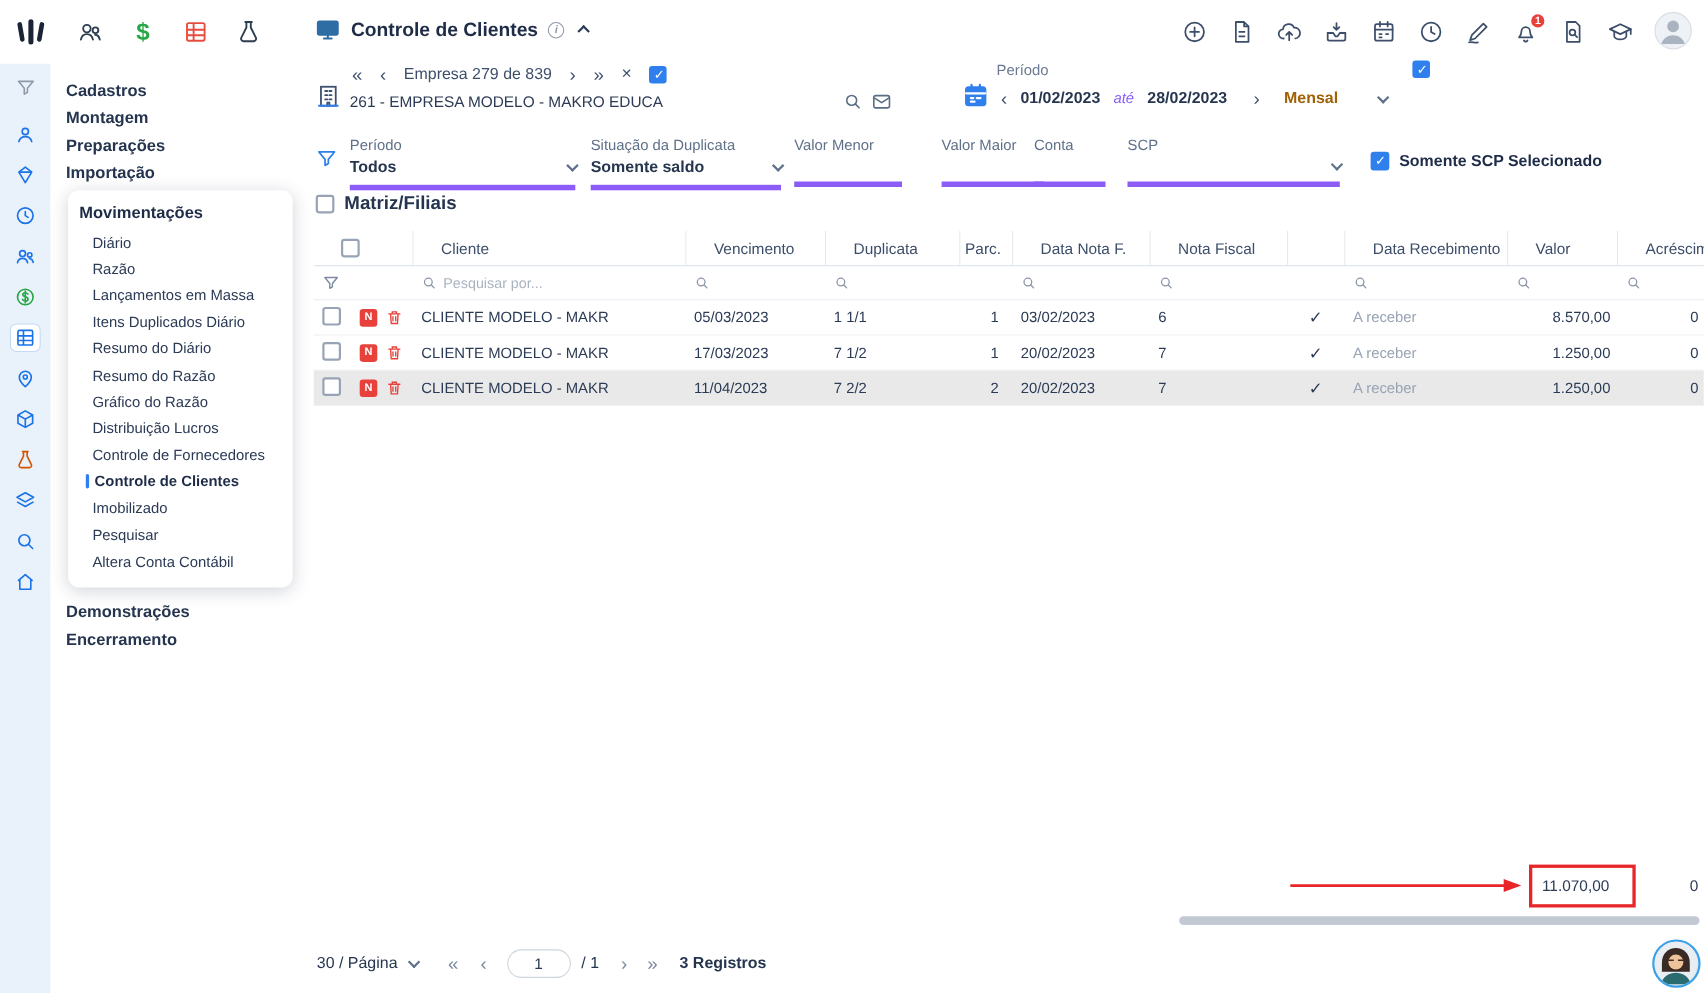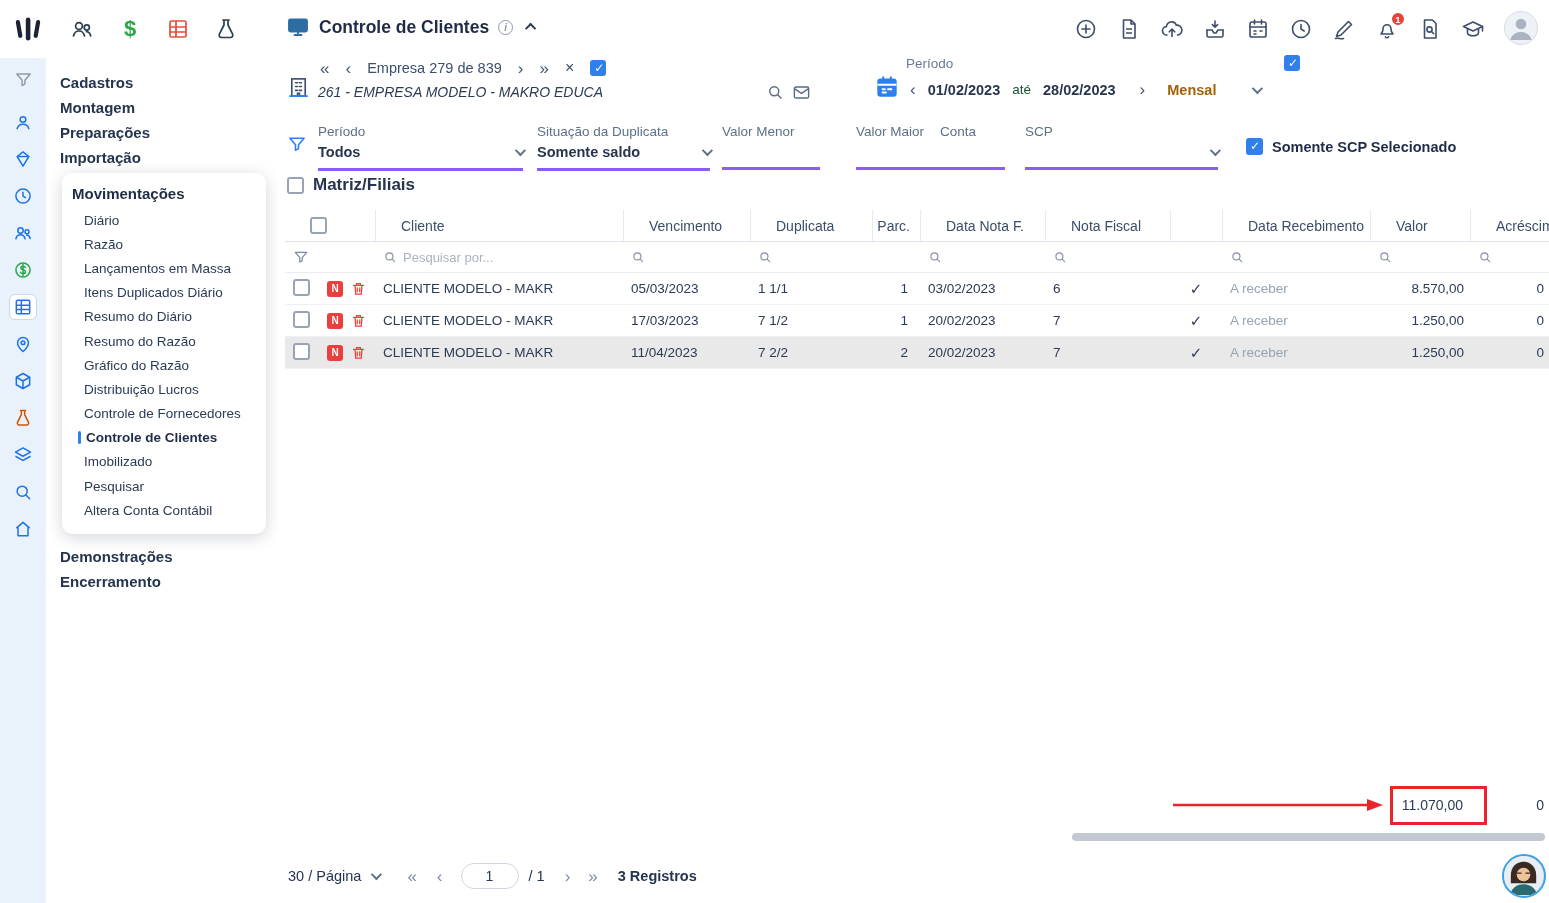--- a/index.html
+++ b/index.html
@@ -52,21 +52,21 @@
   .chev { display:inline-block; width:8px; height:8px; border-right:2px solid #5f7089; border-bottom:2px solid #5f7089; }
   .chev.dn { transform:rotate(45deg) translateY(-2px); }
   .chev.up { transform:rotate(-135deg) translateY(-2px); border-color:#2b3a55; }
   .nav-gl { font-size:17px; color:#44556f; line-height:1; cursor:pointer; }
   .nav-gl.lt { color:#7b8aa0; }
 
   
   .fgroup { position:absolute; top:124px; cursor:pointer; }
   .flabel { font-size:13.5px; color:#5f7089; margin-bottom:5px; }
   .fvalue { font-size:14.5px; font-weight:bold; color:#27364f; display:flex; align-items:center;
-            justify-content:space-between; border-bottom:3px solid #8b5cf6; padding-bottom:8px; min-height:26px; }
+            justify-content:space-between; border-bottom:5px solid #8b5cf6; padding-bottom:8px; min-height:26px; }
 
   
   .grid-card { position:absolute; left:285px; top:210px; width:1264px; height:622px; background:#fff; overflow:hidden; }
   .g-row { display:grid; grid-template-columns:36px 54px 248px 127px 122px 48px 125px 125px 52px 148px 100px 94px; align-items:center; }
   .g-head { height:32px; font-size:14px; color:#3c4d6a; border-bottom:1px solid #dde3ea; }
   .g-head > div { padding-left:25px; border-left:1px solid #e6eaef; height:100%; display:flex; align-items:center; }
   .g-head > div:nth-child(1), .g-head > div:nth-child(2) { border-left:none; }
   .g-filter { height:31px; border-bottom:1px solid #e9edf2; }
   .g-filter > div { padding-left:8px; display:flex; align-items:center; gap:6px; }
   .g-filter input { border:none; outline:none; font-size:13px; color:#2b3a55; width:130px; font-family:inherit; }
@@ -345,21 +345,21 @@
     <span class="cb sm checked"></span>
   </div>
 
   <span class="ic abs" style="left:287px; top:76px; color:#3d4f6e;">
     <svg width="23" height="23" viewBox="0 0 24 24" fill="none" stroke="currentColor" stroke-width="1.7" stroke-linecap="round">
       <rect x="5" y="3" width="14" height="18"></rect>
         <path d="M9 7h2M13 7h2M9 11h2M13 11h2M9 15h2M13 15h2M11 21v-3h2v3"></path>
       <path d="M3 21h18" stroke="#2f80ed"></path>
     </svg>
   </span>
-  <span class="abs" style="left:318px; top:84px; font-size:14px; color:#2b3a55;font-style:italic;">261 - EMPRESA MODELO - MAKRO EDUCA</span>
+  <span class="abs" style="left:318px; top:84px; font-size:14px; color:#2b3a55;">261 - EMPRESA MODELO - MAKRO EDUCA</span>
   <span class="ic abs" style="left:766px; top:83px; color:#5a6b84;">
     <svg width="18" height="18" viewBox="0 0 24 24" fill="none" stroke="currentColor" stroke-width="1.9" stroke-linecap="round">
         <circle cx="11" cy="11" r="6"></circle>
         <path d="M15.6 15.6 20 20"></path>
       </svg>
   </span>
   <span class="ic abs" style="left:792px; top:83px; color:#5a6b84;">
     <svg width="19" height="19" viewBox="0 0 24 24" fill="none" stroke="currentColor" stroke-width="1.8" stroke-linejoin="round">
         <rect x="3" y="5" width="18" height="14" rx="2"></rect>
         <path d="M3.5 7.5 12 13l8.5-5.5"></path>
@@ -373,21 +373,21 @@
         <path d="M4 10h16" stroke="#fff"></path>
         <path d="M8.5 3v4M15.5 3v4"></path>
         <path d="M8 14h2M13 14h3M8 17h3" stroke="#fff"></path>
     </svg>
   </span>
   <span class="abs" style="left:906px; top:56px; font-size:13.5px; color:#6b7a92;">Período</span>
   <span class="cb sm checked abs" style="left:1284px; top:55px;"></span>
   <div class="flex abs" style="left:910px; top:81px; gap:12px;">
     <span class="nav-gl">‹</span>
     <span style="font-size:14.5px; font-weight:bold; color:#27364f;">01/02/2023</span>
-    <span style="font-size:13.5px; color:#14532d;">até</span>
+    <span style="font-size:13.5px; color:#8b5cf6;font-style:italic;">até</span>
     <span style="font-size:14.5px; font-weight:bold; color:#27364f;">28/02/2023</span>
     <span class="nav-gl" style="margin-left:12px;">›</span>
     <span style="font-size:14.5px; font-weight:bold; color:#a16207; margin-left:10px;">Mensal</span>
     <span class="chev dn" style="margin-left:24px;"></span>
   </div>
 
   
   <span class="ic abs" style="left:287px; top:134px; color:#2f80ed;">
     <svg width="20" height="20" viewBox="0 0 24 24" fill="none" stroke="currentColor" stroke-width="1.9" stroke-linejoin="round">
         <path d="M3.5 5h17l-6.7 8v4.6l-3.6 2V13z"></path>

